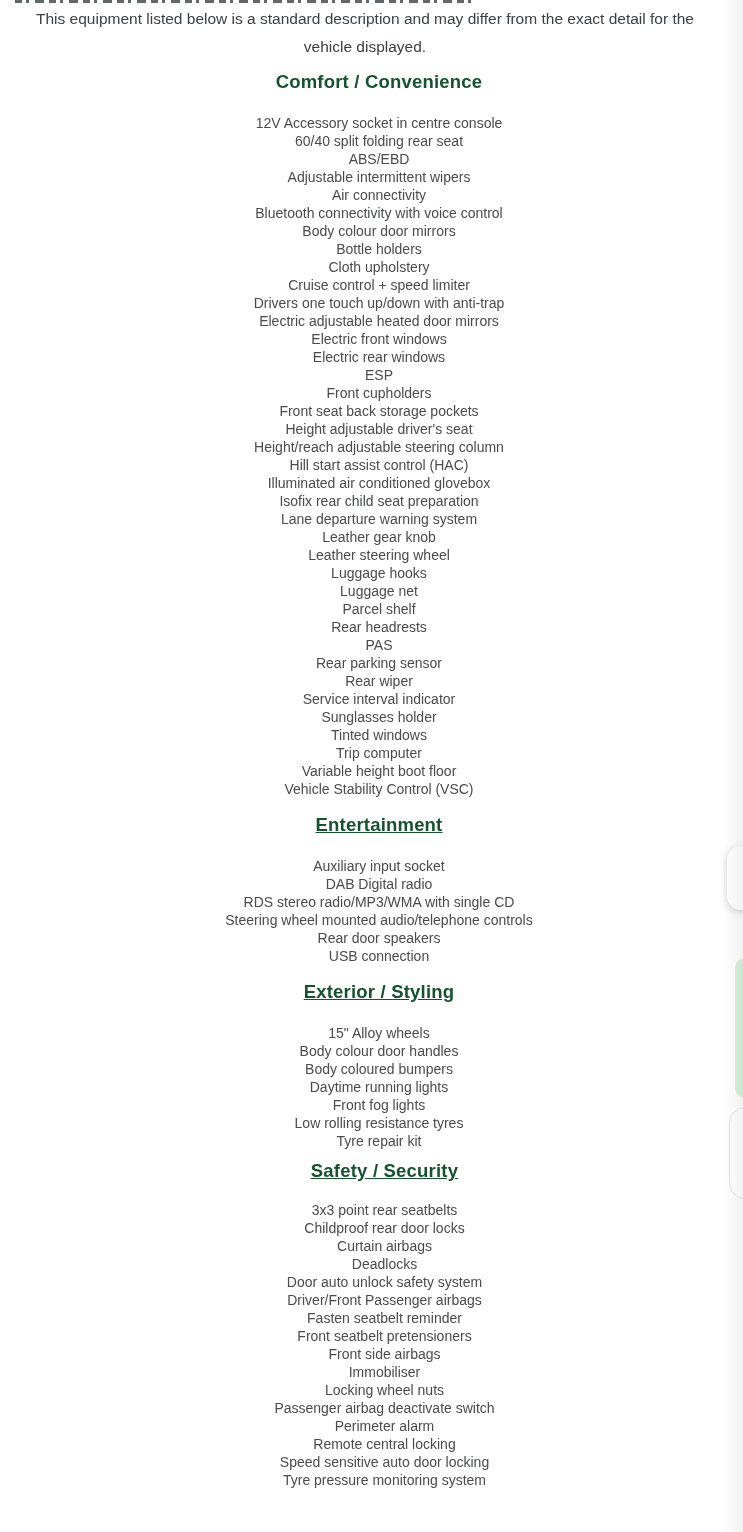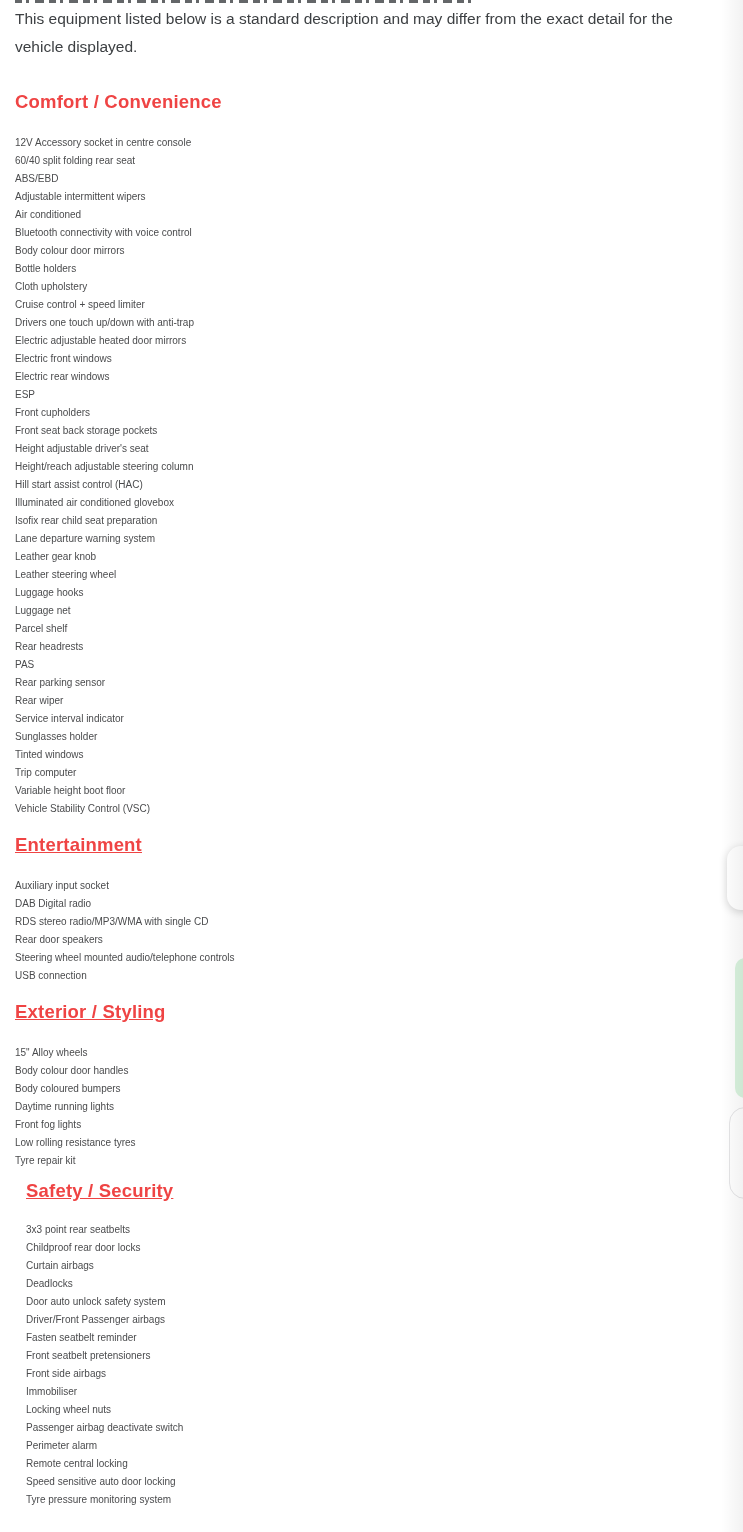--- a/index.html
+++ b/index.html
@@ -26,47 +26,47 @@
 
   
   .right-shade {
     position: absolute;
     top: 0; right: 0;
     width: 22px; height: 100%;
     background: linear-gradient(90deg, rgba(0,0,0,0) 0%, rgba(0,0,0,0.05) 100%);
     pointer-events: none;
   }
 
-  .content { position: relative; }
+  .content { position: relative; text-align: center; }
 
   .intro {
     margin: 0;
     padding: 5px 30px 0 15px;
     width: 700px;
     font-size: 15.5px;
     line-height: 28px;
     color: #3d4043;
   }
 
   section { margin: 0; padding: 0 0 0 15px; }
 
   section h2 {
-    margin: 30px 0 21px 0;
+    margin: 10px 0 21px 0;
     font-size: 18.5px;
     line-height: 22px;
     font-weight: bold;
-    color: #ef4444;
+    color: #14532d;
     letter-spacing: 0.2px;
   }
 
   section ul {
     list-style: none;
     margin: 0;
     padding: 0;
-    font-size: 10px;
+    font-size: 14px;
     line-height: 18px;
     color: #4a4b4d;
   }
 
   
   section + section h2 { margin-top: 16px; text-decoration: underline; }
 
   
   section:nth-of-type(4) { padding-left: 26px; }
   section:nth-of-type(4) h2 { margin-top: 10px; margin-bottom: 19px; }
@@ -107,21 +107,21 @@
 <div class="content">
   <p class="intro">This equipment listed below is a standard description and may differ from the exact detail for the vehicle displayed.</p>
   <div>
       <section>
         <h2>Comfort / Convenience</h2>
         <ul>
           <li>12V Accessory socket in centre console</li>
           <li>60/40 split folding rear seat</li>
           <li>ABS/EBD</li>
           <li>Adjustable intermittent wipers</li>
-          <li>Air conditioned</li>
+          <li>Air connectivity</li>
           <li>Bluetooth connectivity with voice control</li>
           <li>Body colour door mirrors</li>
           <li>Bottle holders</li>
           <li>Cloth upholstery</li>
           <li>Cruise control + speed limiter</li>
           <li>Drivers one touch up/down with anti-trap</li>
           <li>Electric adjustable heated door mirrors</li>
           <li>Electric front windows</li>
           <li>Electric rear windows</li>
           <li>ESP</li>
@@ -149,22 +149,22 @@
           <li>Variable height boot floor</li>
           <li>Vehicle Stability Control (VSC)</li>
         </ul>
       </section>
       <section>
         <h2>Entertainment</h2>
         <ul>
           <li>Auxiliary input socket</li>
           <li>DAB Digital radio</li>
           <li>RDS stereo radio/MP3/WMA with single CD</li>
+          <li>Steering wheel mounted audio/telephone controls</li>
           <li>Rear door speakers</li>
-          <li>Steering wheel mounted audio/telephone controls</li>
           <li>USB connection</li>
         </ul>
       </section>
       <section>
         <h2>Exterior / Styling</h2>
         <ul>
           <li>15" Alloy wheels</li>
           <li>Body colour door handles</li>
           <li>Body coloured bumpers</li>
           <li>Daytime running lights</li>

